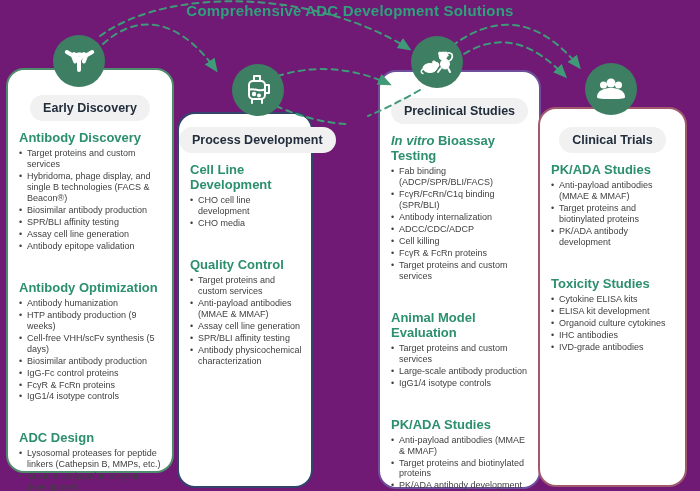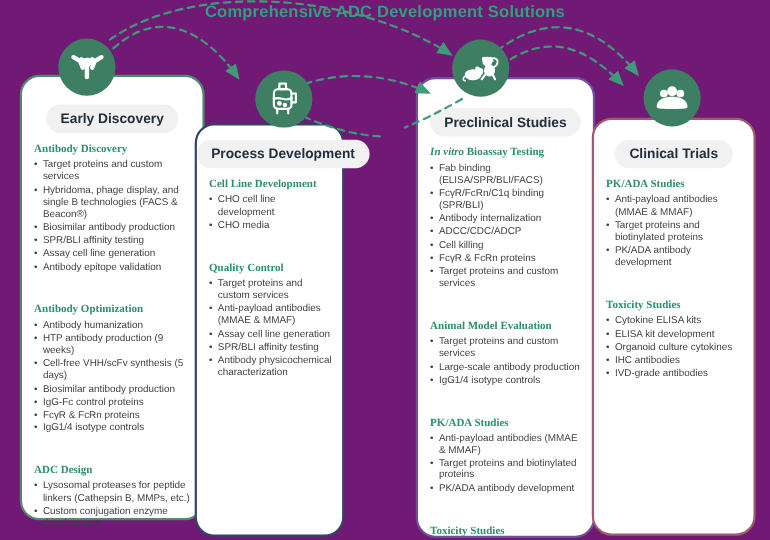--- a/index.html
+++ b/index.html
@@ -11,21 +11,21 @@
     position:absolute;top:2px;left:0;width:100%;text-align:center;
     font-size:15px;font-weight:700;color:var(--title-green);letter-spacing:.2px;
   }
   .arrows{position:absolute;left:0;top:0;z-index:4;pointer-events:none;}
   .arrows path{fill:none;stroke:var(--arrow-green);stroke-width:2;stroke-linecap:round;stroke-dasharray:6 5;}
   .arrows marker path{fill:var(--arrow-green);stroke:none;}
   .card{
     position:absolute;background:#ffffff;border:2px solid #888;border-radius:18px;
     z-index:2;box-sizing:border-box;
   }
-  .card1{left:18px;top:68px;width:168px;height:405px;}
+  .card1{left:6px;top:68px;width:168px;height:405px;}
   .card2{left:177px;top:112px;width:136px;height:376px;}
   .card3{left:378px;top:70px;width:163px;height:419px;}
   .card4{left:538px;top:107px;width:149px;height:380px;}
   .badge{
     position:absolute;width:52px;height:52px;border-radius:50%;
     background:var(--icon-bg);z-index:5;display:flex;align-items:center;justify-content:center;
   }
   .badge1{left:53px;top:35px;}
   .badge2{left:232px;top:64px;}
   .badge3{left:411px;top:36px;}
@@ -35,23 +35,22 @@
     display:block;width:fit-content;margin:0 auto;
     background:var(--pill-bg);color:var(--pill-text);
     font-size:12.5px;font-weight:700;padding:6px 13px;border-radius:14px;white-space:nowrap;
   }
   .card1 .pill{margin-top:25px;}
   .card2 .pill{margin-top:13px;}
   .card3 .pill{margin-top:26px;}
   .card4 .pill{margin-top:18px;}
   .content{padding:2px 8px 0 11px;}
   .sec-heading{
-    font-size:10px;font-weight:700;color:var(--heading-green);
+    font-size:13px;font-weight:700;color:var(--heading-green);
     margin:28px 0 3px 0;
-    font-family:Liberation Serif, serif;
   }
   .sec-heading em{font-style:italic;}
   .content .sec-heading:first-child{margin-top:7px;}
   .bullets{list-style:none;margin:0;padding:0;}
   .bullets li{
     font-size:9px;line-height:1.22;color:var(--bullet-text);
     padding-left:8px;position:relative;margin:0 0 1px 0;
   }
   .bullets li::before{content:"\2022";position:absolute;left:0;top:0;color:var(--bullet-text);}
 </style>
@@ -181,21 +180,21 @@
           <li>Antibody physicochemical characterization</li>
         </ul>
       </div>
   </div>
 
   <div class="card card3" style="border-color: rgb(111, 79, 155);">
     <div class="pill">Preclinical Studies</div>
     <div class="content">
         <div class="sec-heading"><em>In vitro</em> Bioassay Testing</div>
         <ul class="bullets">
-          <li>Fab binding (ELISA/SPR/BLI/FACS)</li>
+          <li>Fab binding (ADCP/SPR/BLI/FACS)</li>
           <li>FcγR/FcRn/C1q binding (SPR/BLI)</li>
           <li>Antibody internalization</li>
           <li>ADCC/CDC/ADCP</li>
           <li>Cell killing</li>
           <li>FcγR &amp; FcRn proteins</li>
           <li>Target proteins and custom services</li>
         </ul>
         <div class="sec-heading">Animal Model Evaluation</div>
         <ul class="bullets">
           <li>Target proteins and custom services</li>

